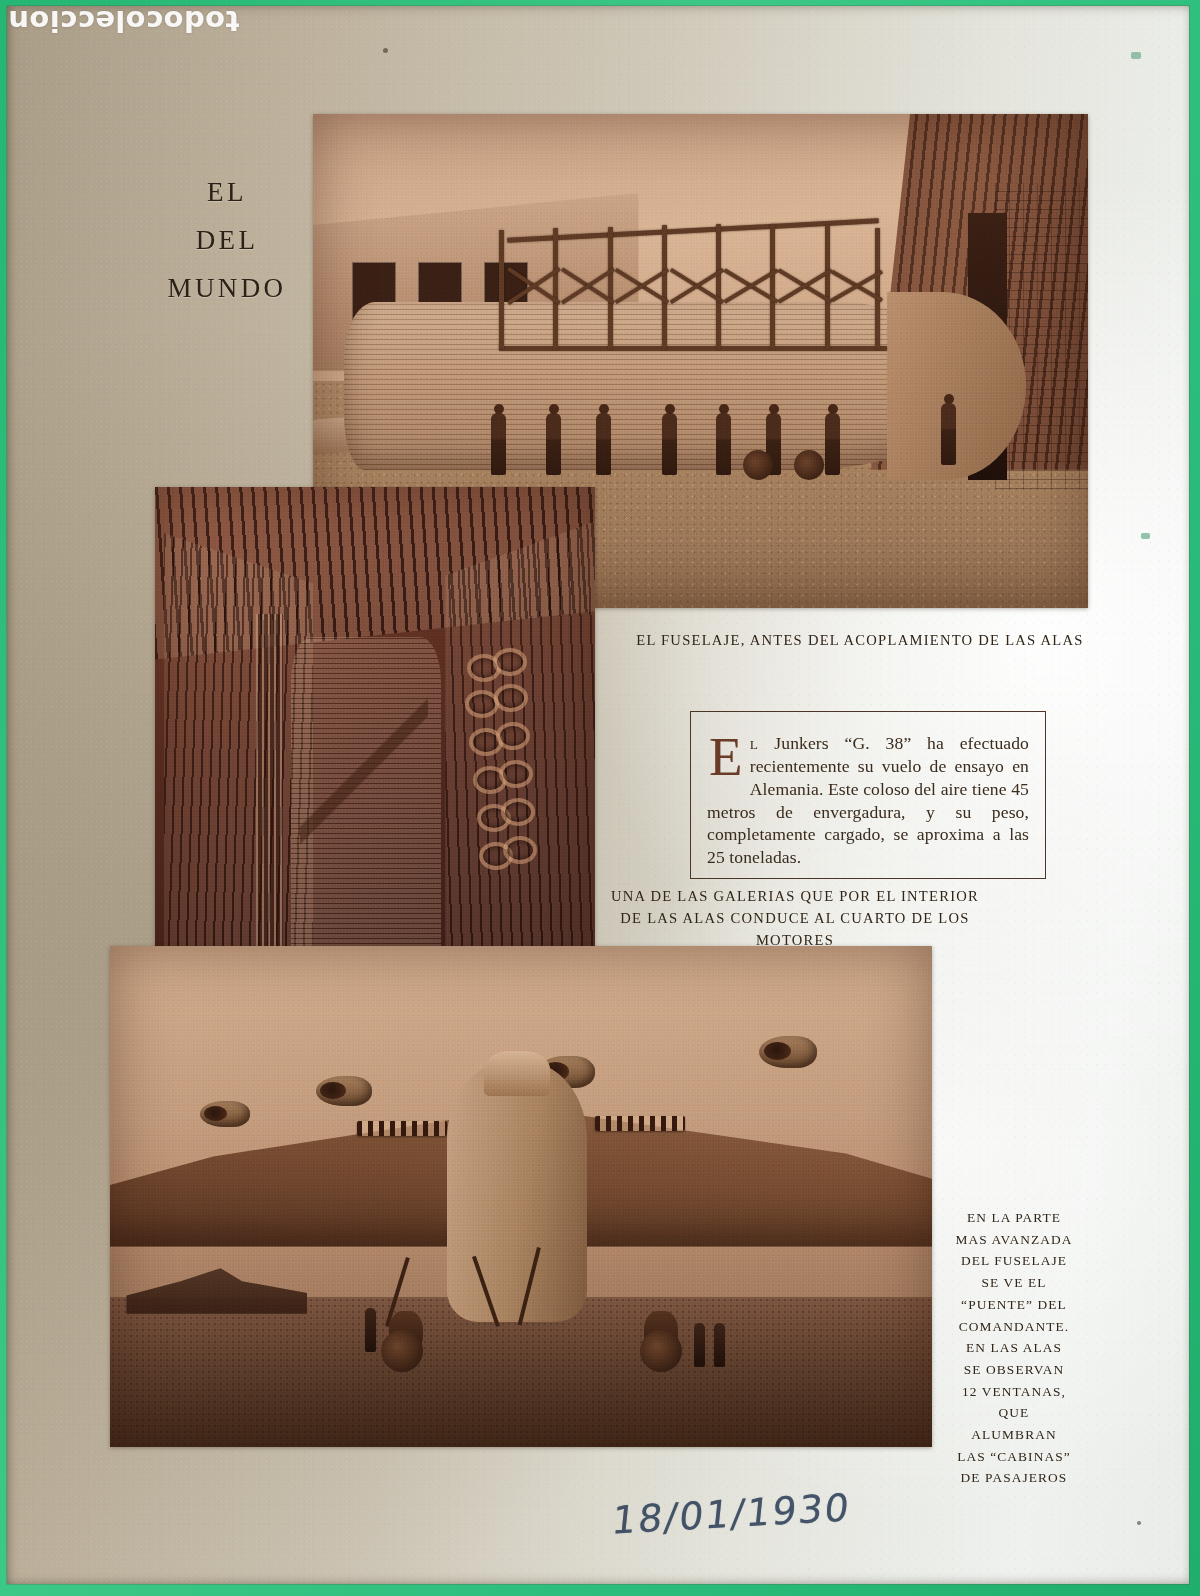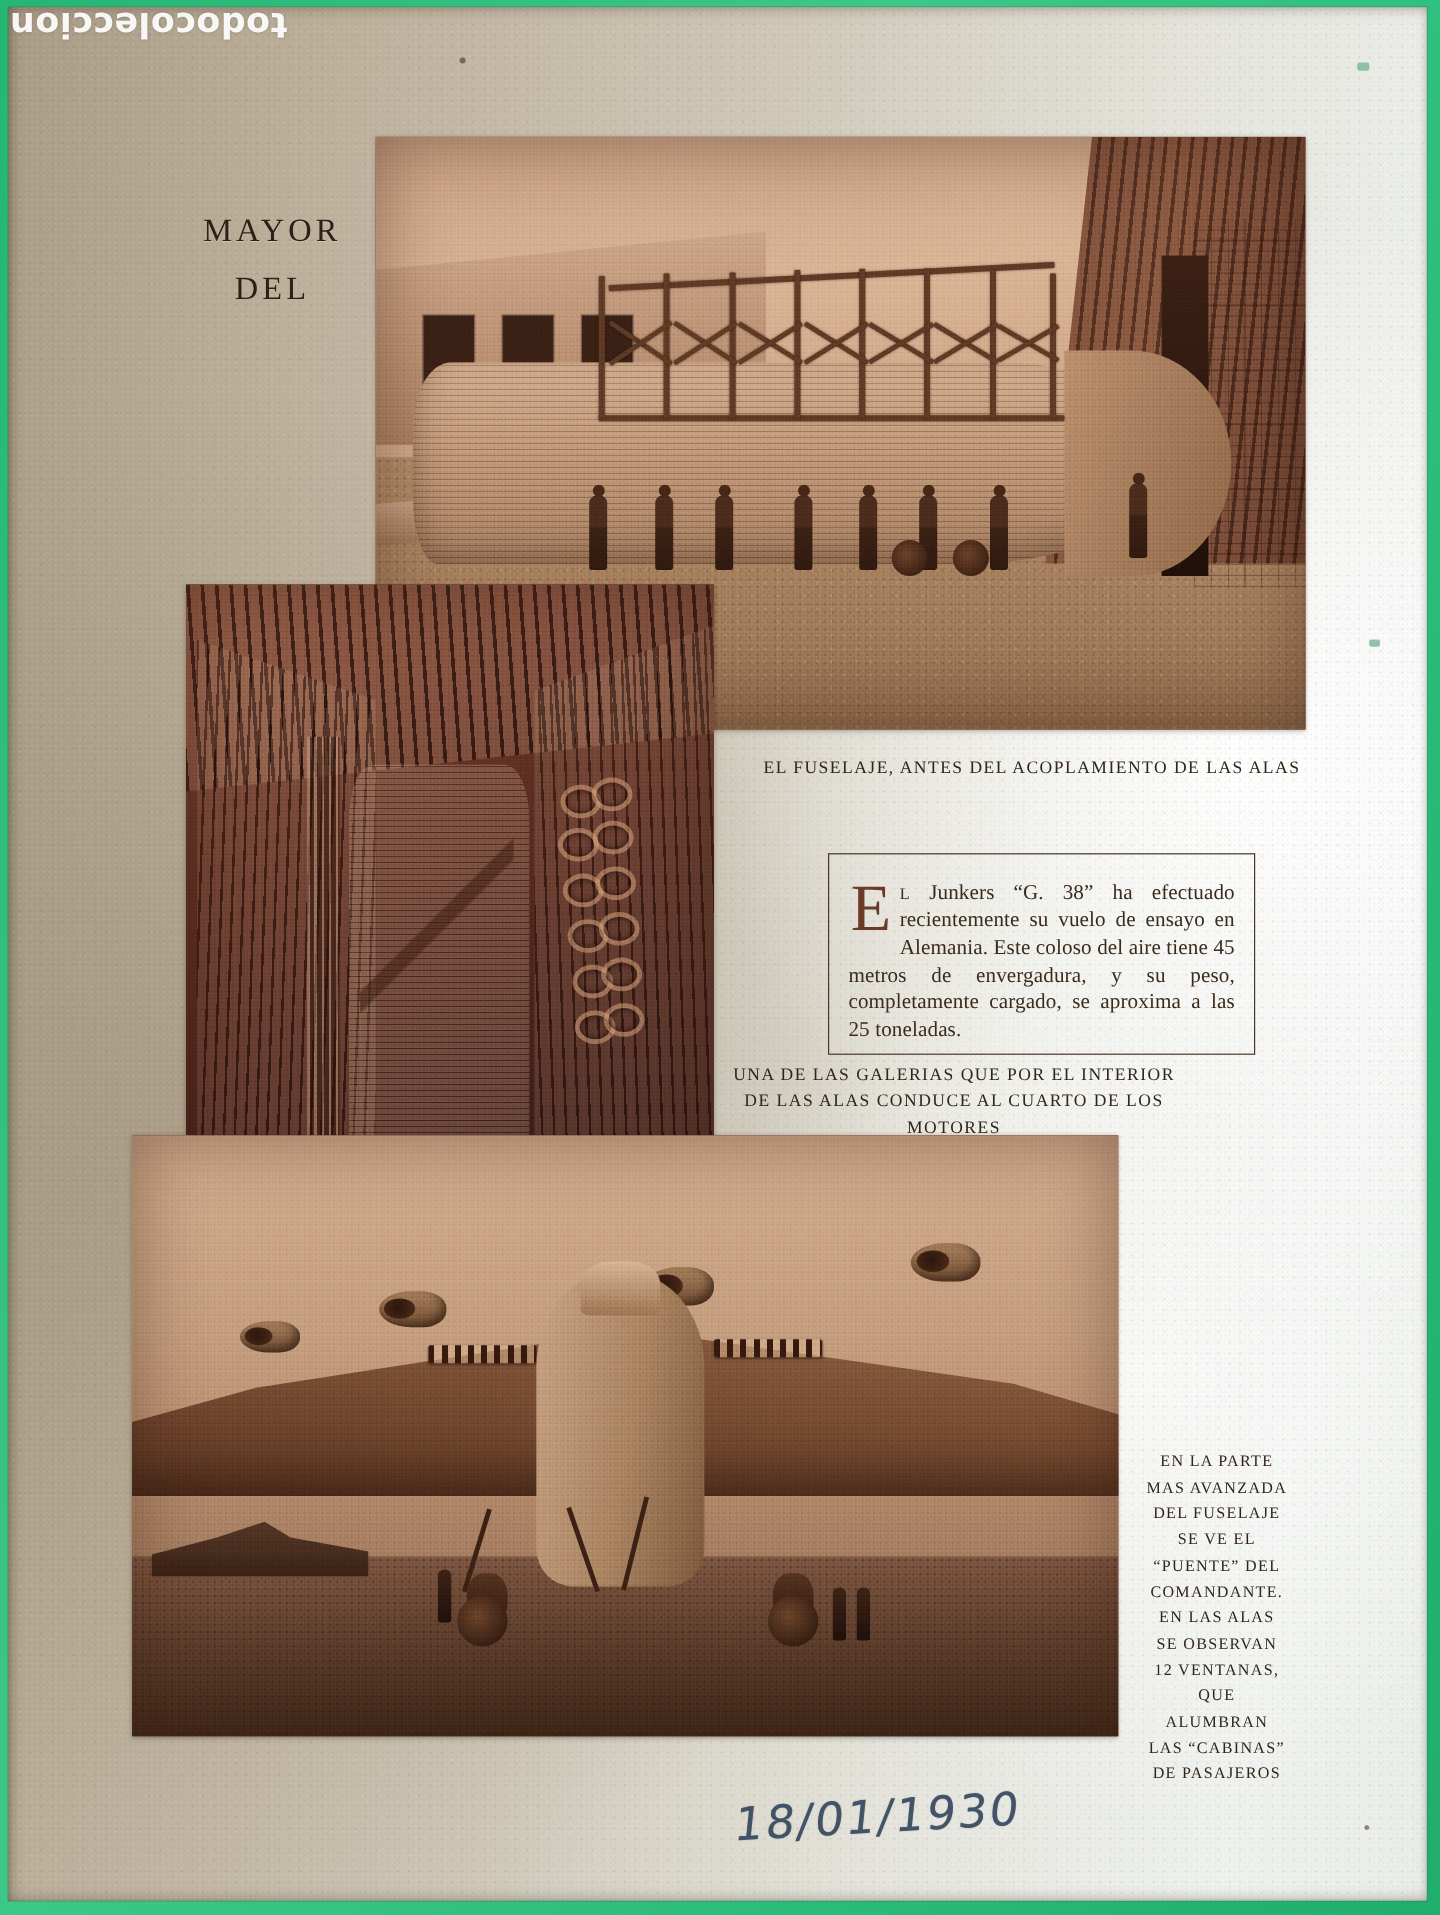--- a/index.html
+++ b/index.html
@@ -404,22 +404,23 @@
 
   <div class="green-board"></div>
 
   <div class="sheet">
     <div class="sheet-edge"></div>
   </div>
 
   <div class="watermark">todocoleccion</div>
 
   <div class="headline">
-    <span>MAYOR</span>
+    <span>EL</span>
     <span>DEL</span>
+    <span>MUNDO</span>
   </div>
 
   <div class="photo" id="photo-fuselage">
     <div class="p1-sky"></div>
     <div class="p1-bldg"></div>
     <div class="p1-win" style="left:5%;"></div>
     <div class="p1-win" style="left:13.5%;"></div>
     <div class="p1-win" style="left:22%;"></div>
     <div class="p1-ground"></div>
     <div class="p1-hangar"></div>

